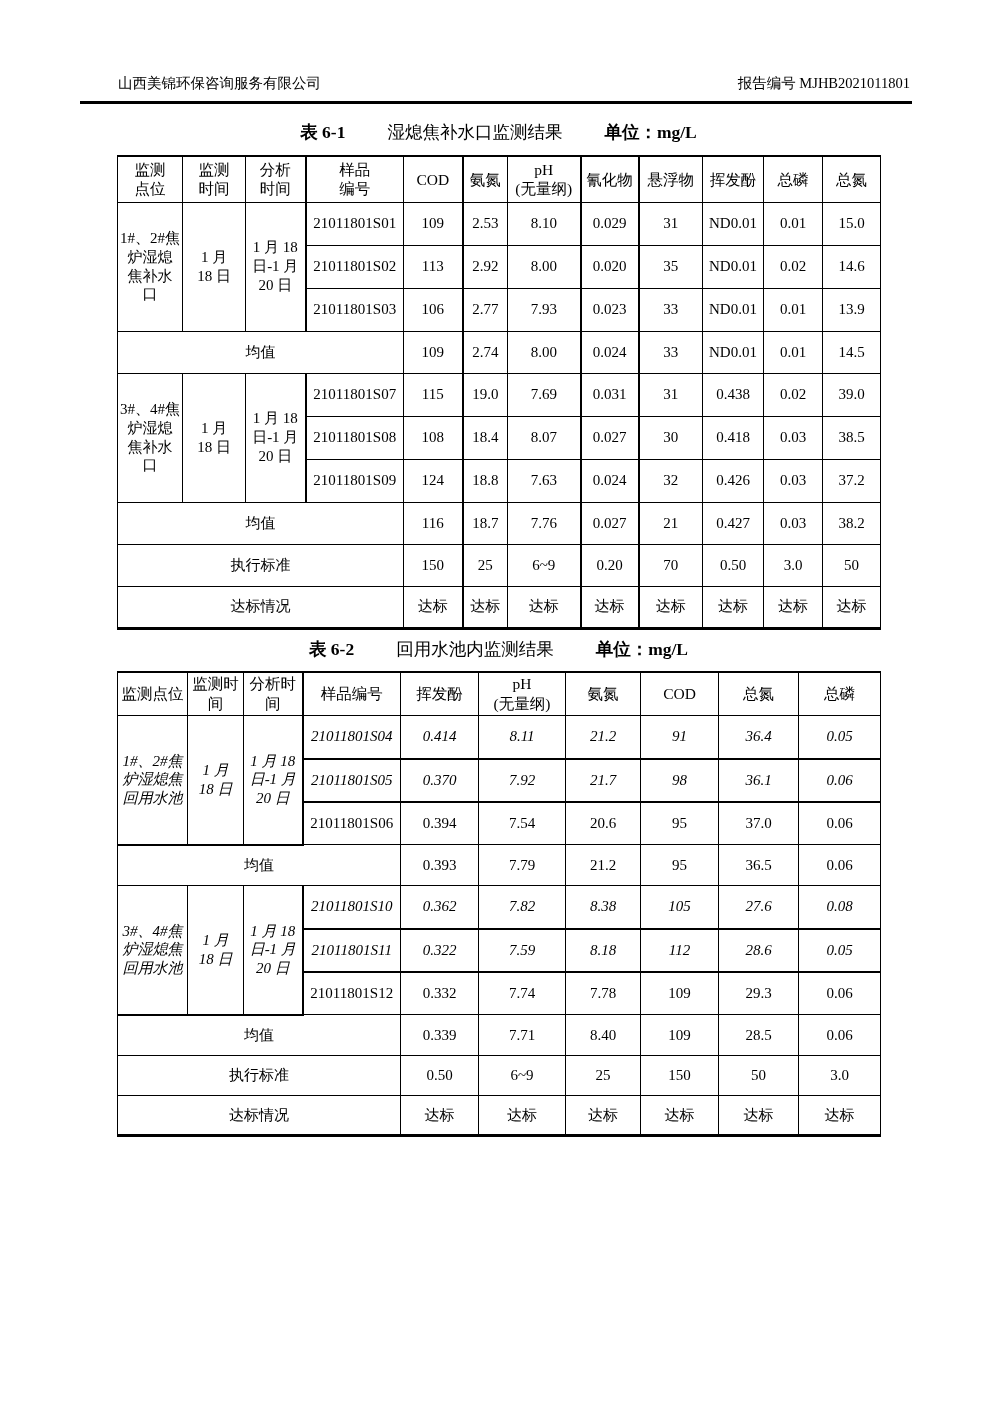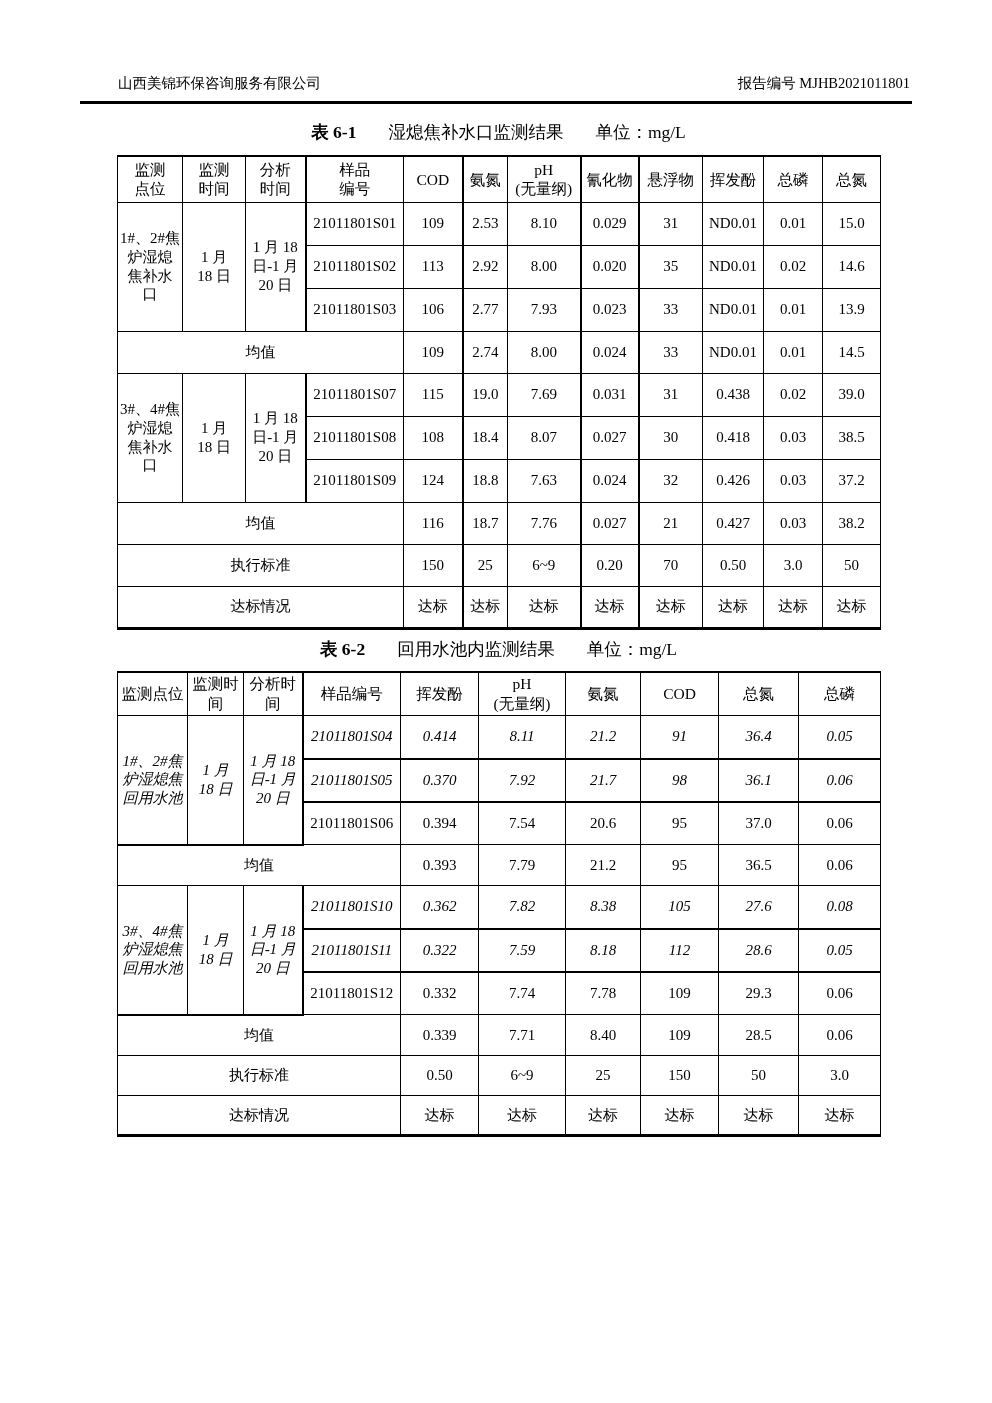--- a/index.html
+++ b/index.html
@@ -5,23 +5,23 @@
   * { margin:0; padding:0; box-sizing:border-box; }
   body { background:#888; font-family:"Liberation Serif","DejaVu Serif",serif; }
   .page { width:992px; height:1403px; background:#fff; margin:0 auto; position:relative;
           color:#000000; overflow:hidden; padding-top:74px; }
   .doc-header { display:flex; justify-content:space-between; margin:0 82px 0 118px;
                 font-size:14.5px; }
   .header-rule { border-top:3px solid #000; margin:8px 80px 0 80px; }
   .section-title { margin:27px 0 0 118px; font-size:24px; letter-spacing:2px; font-weight:600; }
   .intro { margin:30px 0 0 160px; font-size:19px; }
   .tbl-caption { width:763px; margin:16px 0 0 117px; display:flex; justify-content:center;
-                 align-items:flex-end; gap:32px; font-size:17.5px; }
+                 align-items:flex-end; gap:42px; font-size:17.5px; }
   .tbl-caption .cap-label { font-weight:bold; }
-  .tbl-caption .cap-unit { font-weight:normal; }
+  .tbl-caption .cap-unit { font-weight:bold; }
   .cap2 { margin-top:7px; }
   table.grid { border-collapse:collapse; table-layout:fixed; margin-left:117px;
                border-top:2.5px solid #000; border-bottom:3px solid #000; margin-top:11px; }
   table.grid td, table.grid th { border:1px solid #000; text-align:center; vertical-align:middle;
                font-size:15px; font-weight:normal; padding:1px 2px; white-space:pre-line;
                line-height:1.25; overflow:hidden; }
   table.grid th { font-size:15.5px; }
   th.bold { font-weight:bold; }
   .tl { border-left-width:2.5px !important; }
   #t2 tr.sep > td { border-bottom-width:2.5px;font-style:italic; }

